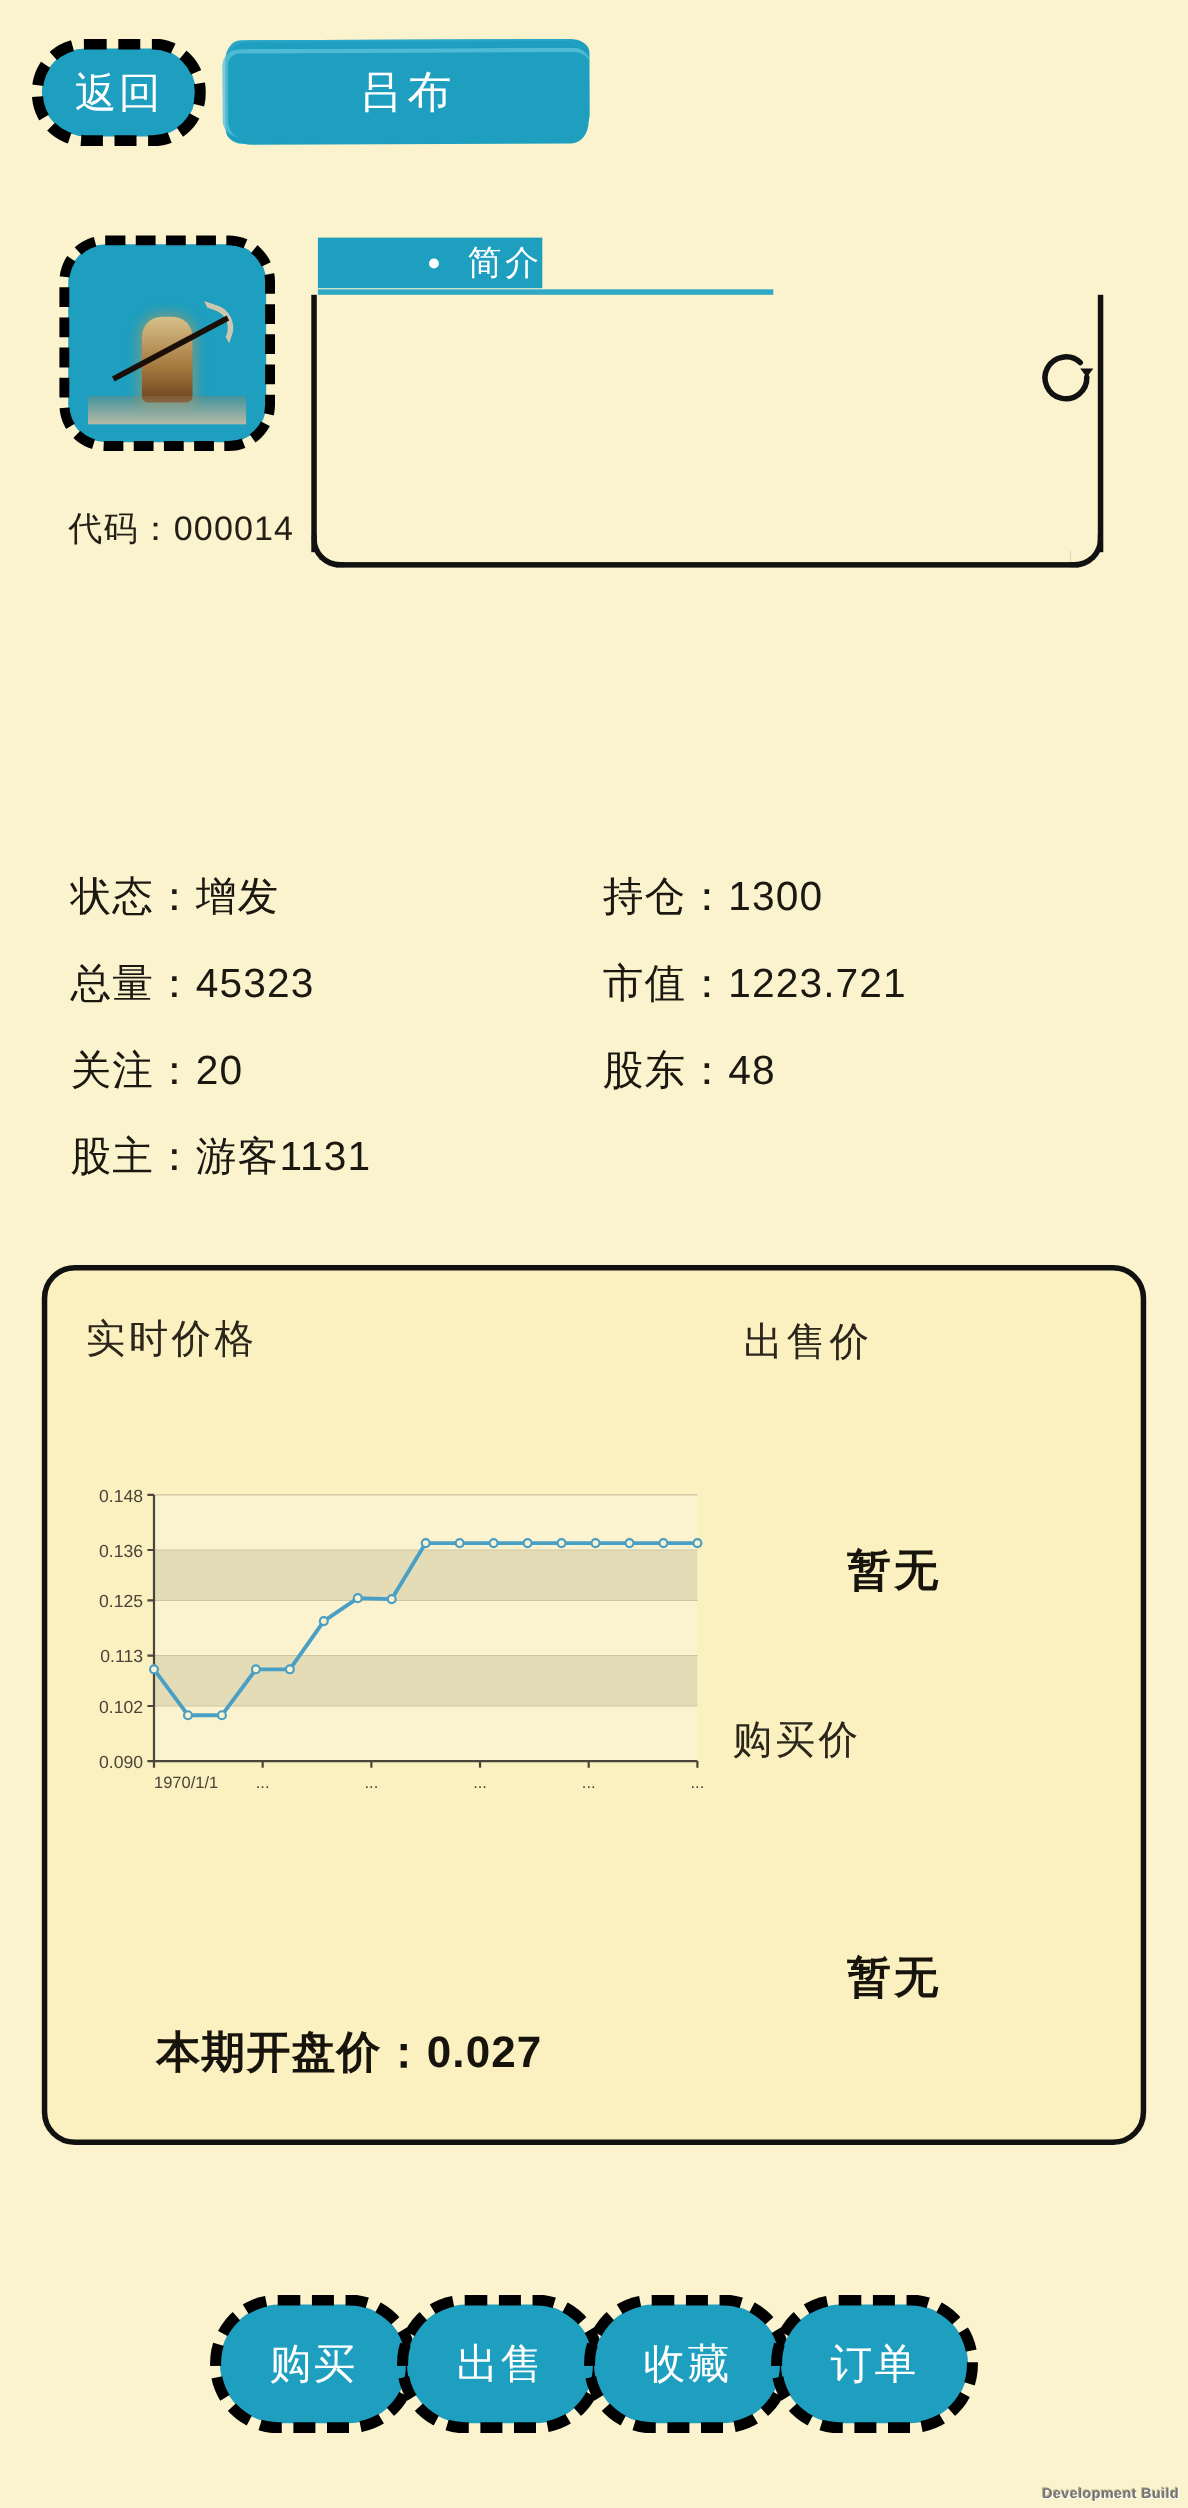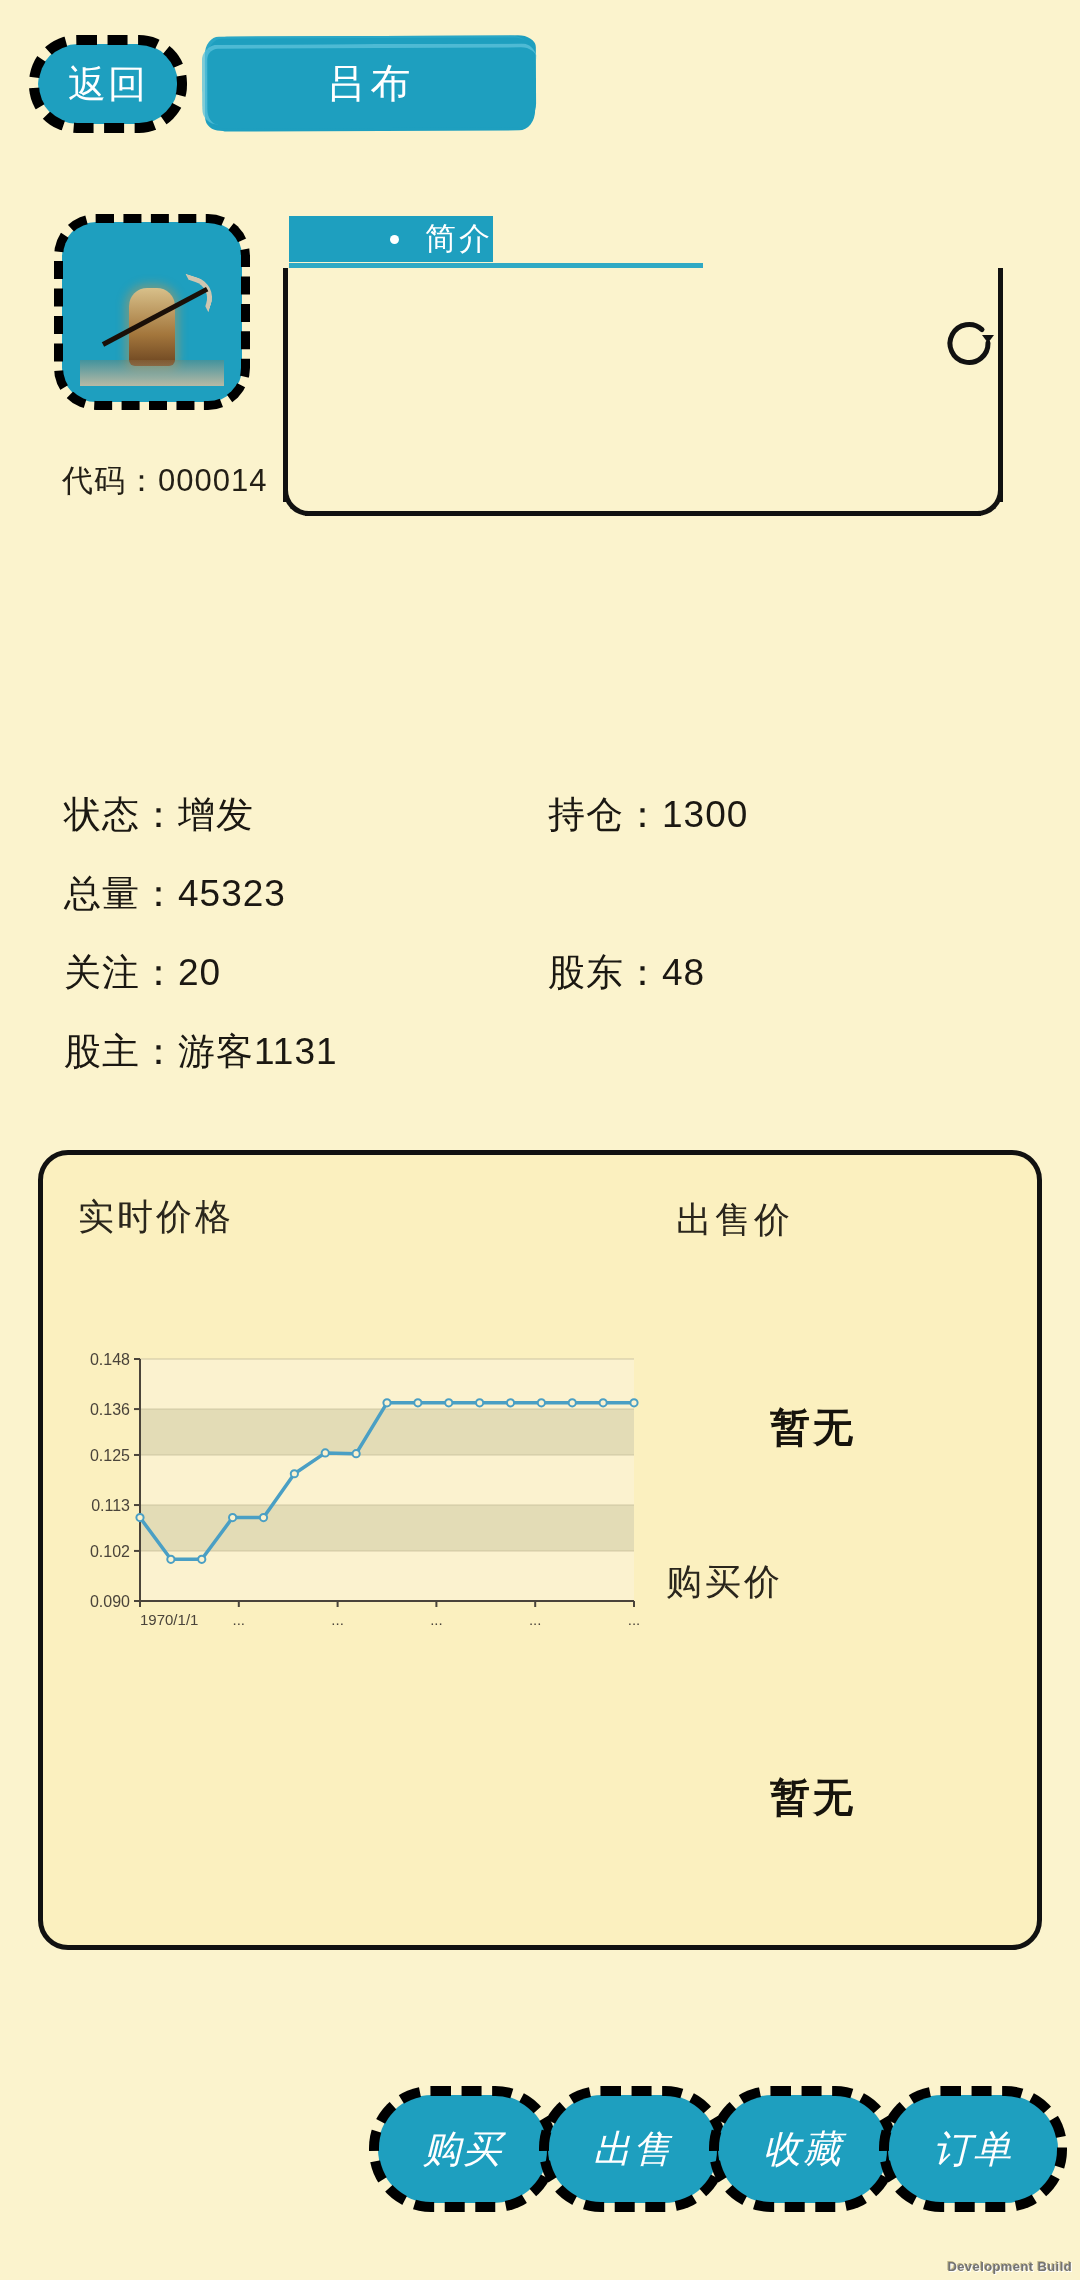--- a/index.html
+++ b/index.html
@@ -205,23 +205,22 @@
   #chart {
     position: absolute; left: 62px; top: 1345px;
     width: 580px; height: 300px;
   }
   #chart svg { display: block; }
 
   
   #bottom-bar {
     position: absolute; left: 0; top: 2095px;
     width: 1080px; height: 130px;
-    display: flex; justify-content: flex-end;
+    display: flex; justify-content: center;
     padding: 0 22px;
-    font-style: italic;
   }
   .bbtn {
     position: relative;
     width: 170px; height: 108px;
     border-radius: 54px;
     background: #1e9fbf;
     display: flex; align-items: center; justify-content: center;
   }
   .bbtn::before {
     content: ""; position: absolute; inset: -9px;
@@ -293,30 +292,34 @@
   </div>
   <div class="stat" id="s-follow">
     <span class="k">关注：</span><span class="v">20</span>
   </div>
   <div class="stat" id="s-owner">
     <span class="k">股主：</span><span class="v">游客1131</span>
   </div>
   <div class="stat" id="s-hold">
     <span class="k">持仓：</span><span class="v">1300</span>
   </div>
+  <div class="stat" id="s-mv">
+    <span class="k">市值：</span><span class="v">1223.721</span>
+  </div>
   <div class="stat" id="s-share">
     <span class="k">股东：</span><span class="v">48</span>
   </div>
 
   <div id="price-card"></div>
   <div id="rt-label">实时价格</div>
   <div id="sell-label">出售价</div>
   <div id="sell-value">暂无</div>
   <div id="buy-label">购买价</div>
   <div id="buy-value">暂无</div>
+  <div id="open-price">本期开盘价：0.027</div>
 
   <div id="chart">
       <svg width="580" height="300" viewBox="0 0 580 300">
         <rect x="78" y="14" width="494" height="242" fill="#fbf2cf"></rect>
         <rect x="78" y="160.03448275862067" width="494" height="45.896551724137964" fill="#e3dcb6"></rect>
         <rect x="78" y="64.06896551724131" width="494" height="45.89655172413798" fill="#e3dcb6"></rect>
         <line x1="72" y1="256" x2="78" y2="256" stroke="#4a443a" stroke-width="2"></line>
         <text x="68" y="262" text-anchor="end" font-size="16" fill="#4a443a" font-family="&quot;Liberation Sans&quot;, sans-serif">0.090</text>
         <line x1="78" y1="205.93103448275863" x2="572" y2="205.93103448275863" stroke="#cdc5a2" stroke-width="1"></line>
         <line x1="72" y1="205.93103448275863" x2="78" y2="205.93103448275863" stroke="#4a443a" stroke-width="2"></line>

